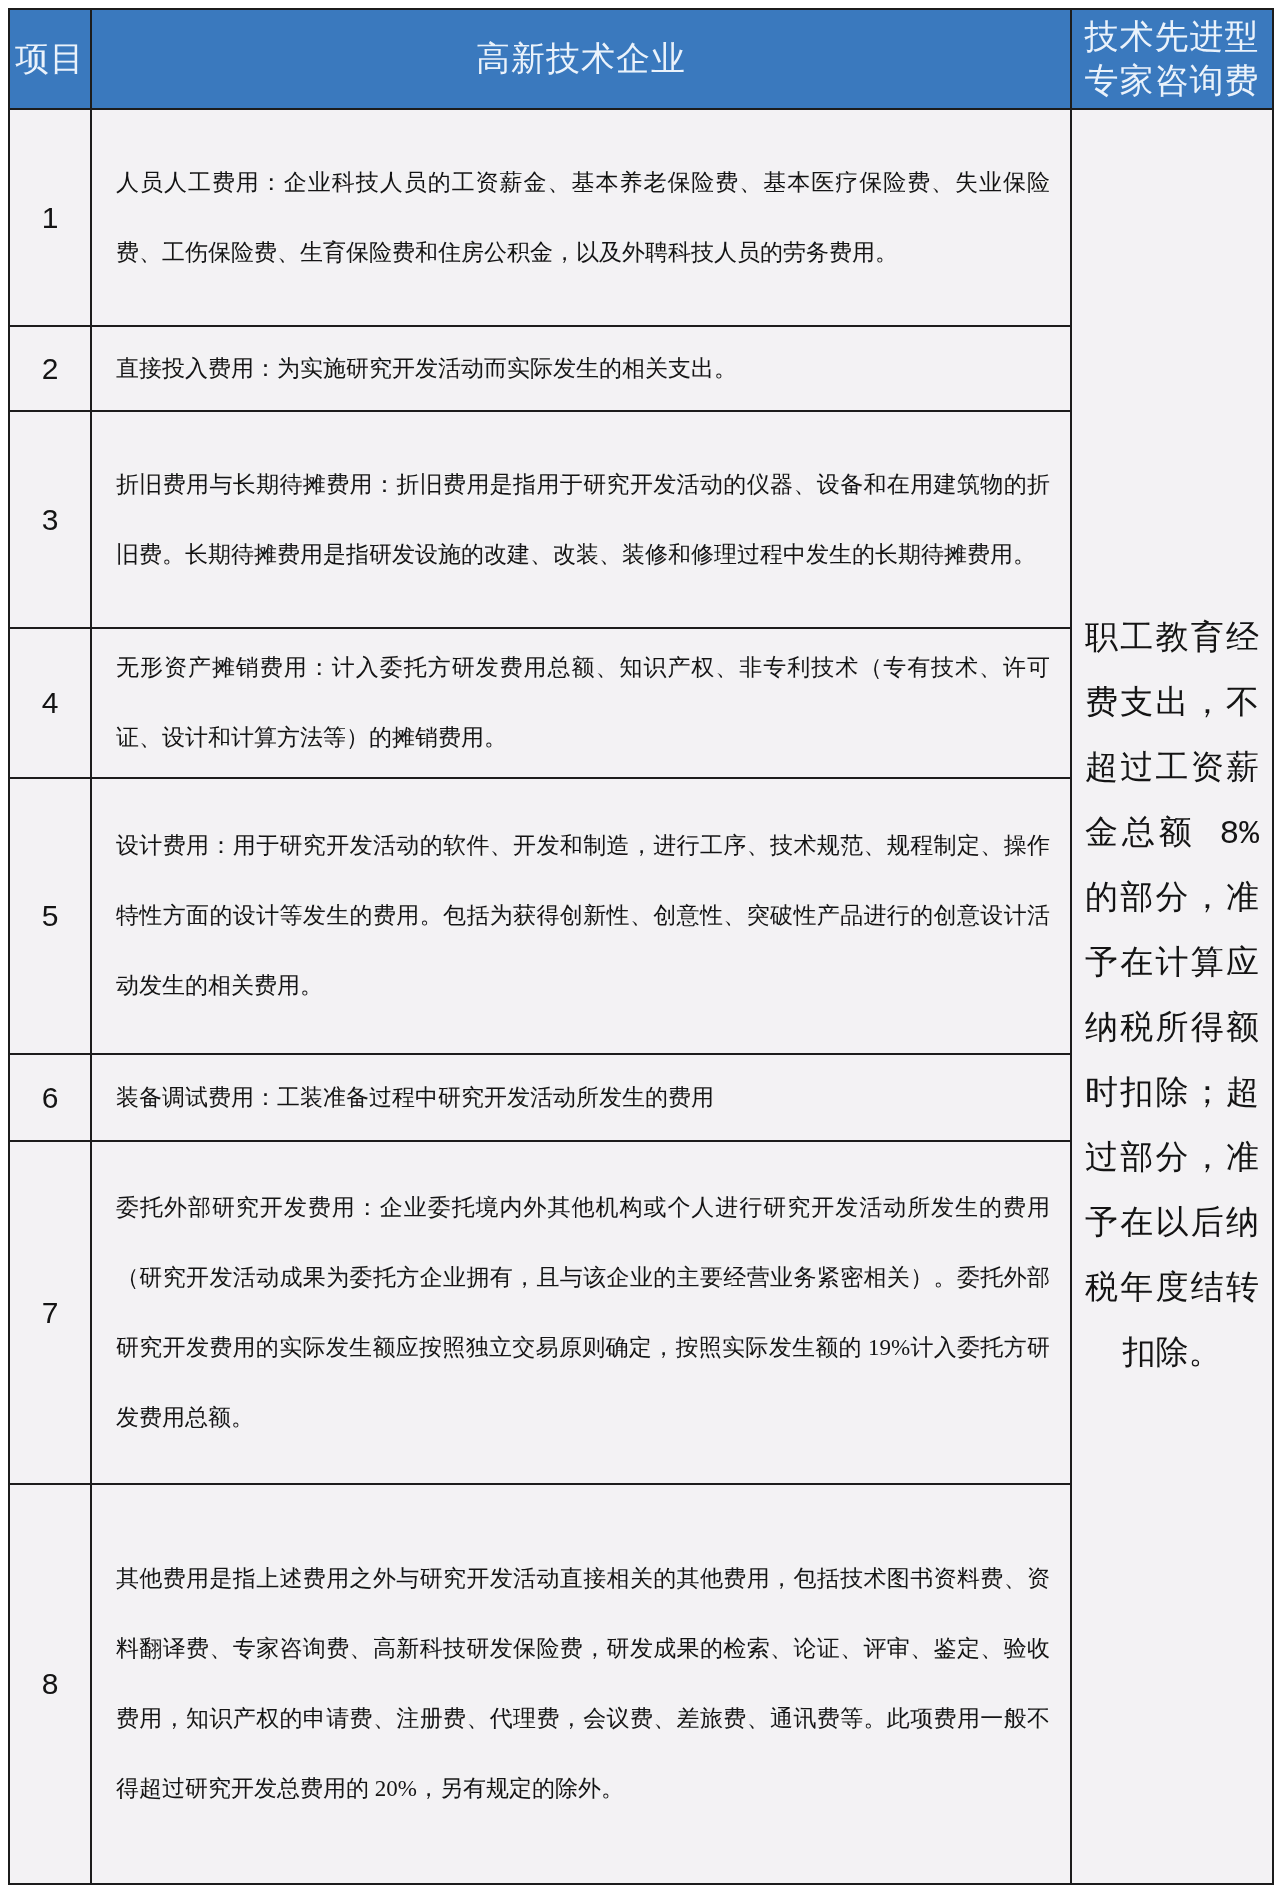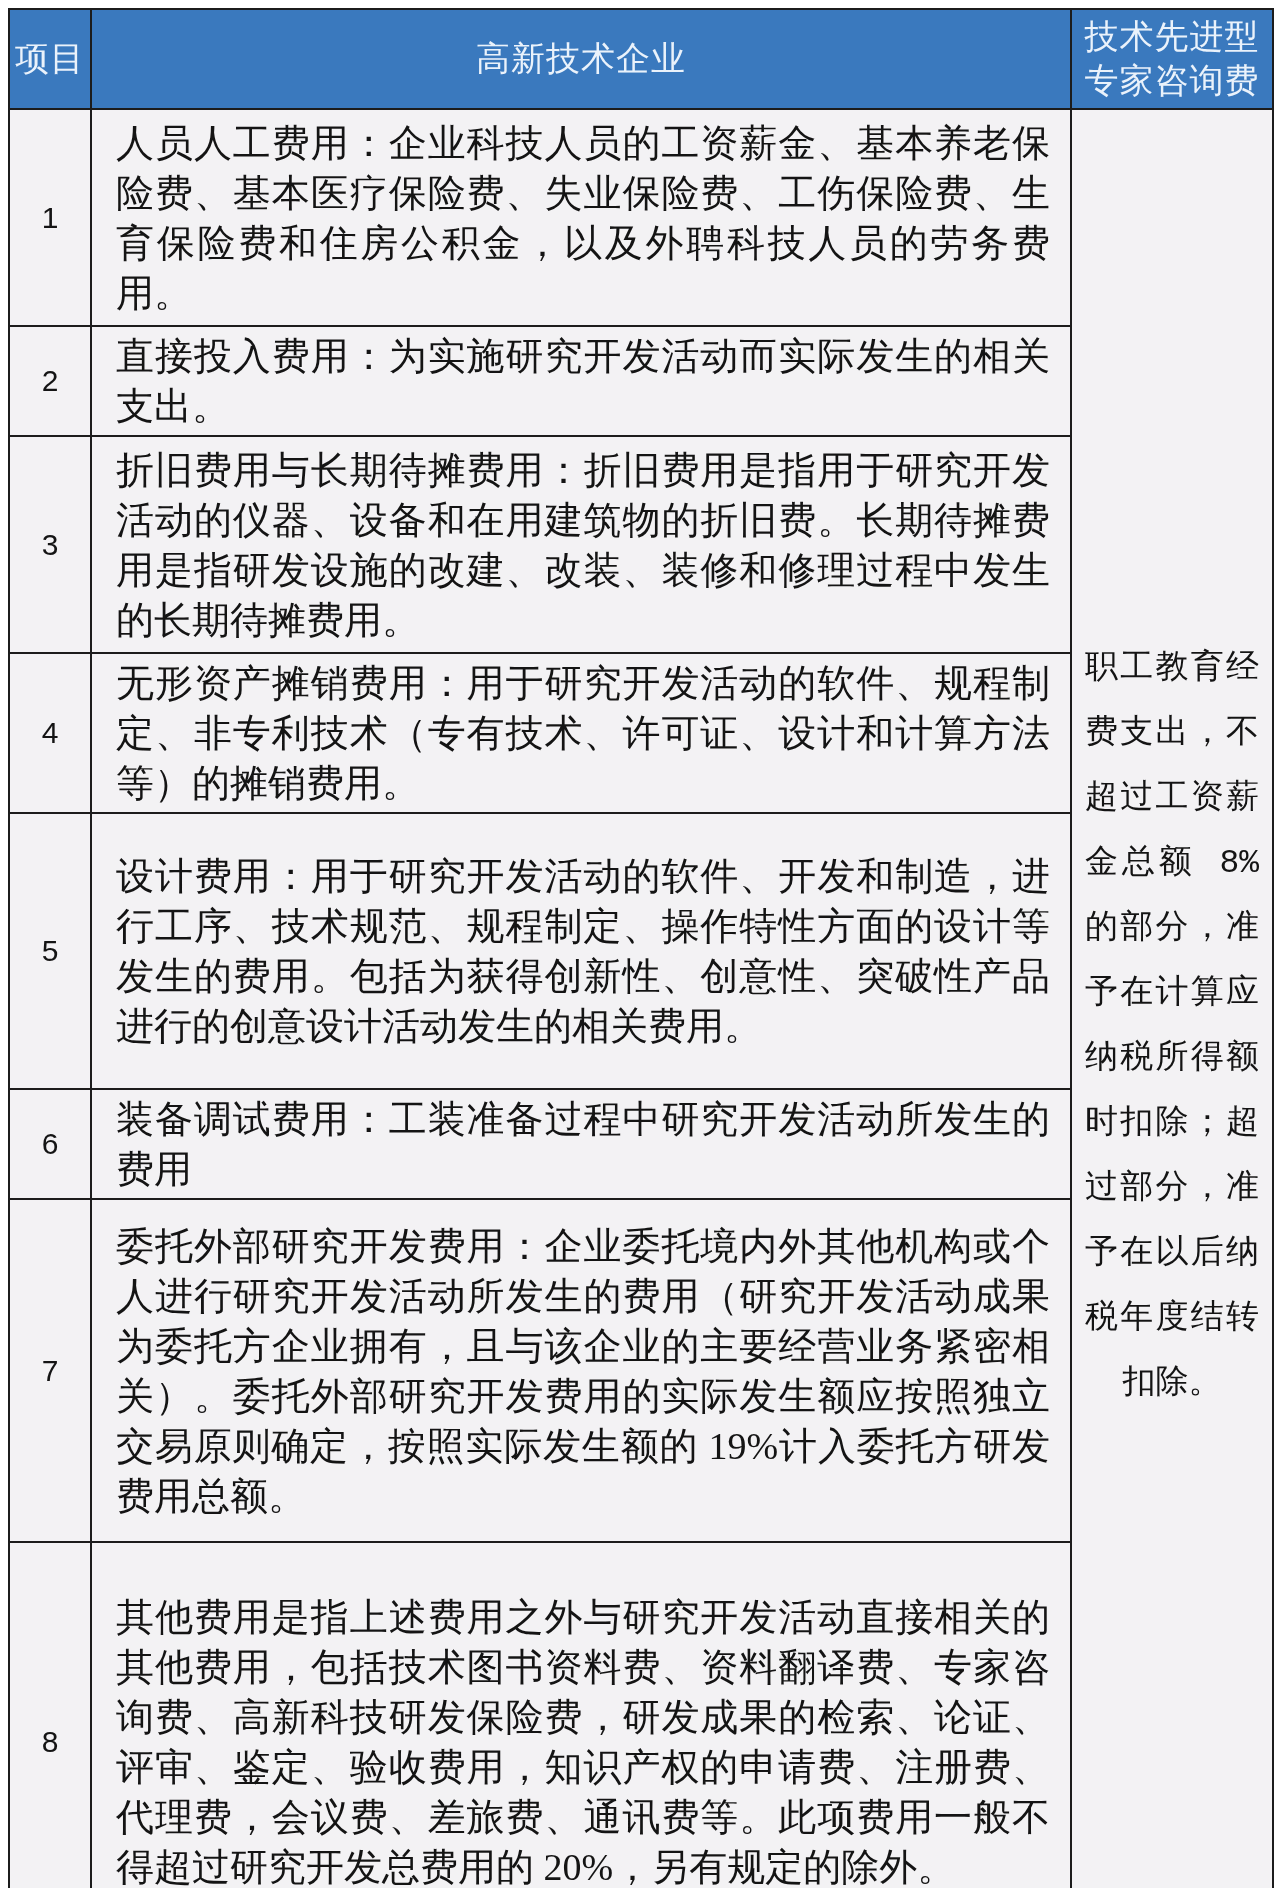--- a/index.html
+++ b/index.html
@@ -45,22 +45,22 @@
   tr.r4{height:150px;} tr.r5{height:276px;} tr.r6{height:87px;}
   tr.r7{height:343px;} tr.r8{height:400px;}
   td.num{
     font-family:"Liberation Sans","DejaVu Sans",sans-serif;
     font-size:30px;
     text-align:center;
     vertical-align:middle;
     background:#f3f2f4;
   }
   td.txt{
-    font-size:38px;
-    line-height:50px;
+    font-size:23px;
+    line-height:70px;
     vertical-align:middle;
     text-align:justify;
     text-justify:inter-ideograph;
     line-break:strict;
     padding:4px 20px 4px 24px;
     background:#f3f2f4;
   }
   td.note{
     font-size:33px;
     line-height:65px;
@@ -107,21 +107,21 @@
       <tr class="r2">
         <td class="num">2</td>
         <td class="txt">直接投入费用：为实施研究开发活动而实际发生的相关支出。</td>
       </tr>
       <tr class="r3">
         <td class="num">3</td>
         <td class="txt">折旧费用与长期待摊费用：折旧费用是指用于研究开发活动的仪器、设备和在用建筑物的折旧费。长期待摊费用是指研发设施的改建、改装、装修和修理过程中发生的长期待摊费用。</td>
       </tr>
       <tr class="r4">
         <td class="num">4</td>
-        <td class="txt">无形资产摊销费用：用于研究开发活动的软件、规程制定、非专利技术（专有技术、许可证、设计和计算方法等）的摊销费用。</td>
+        <td class="txt">无形资产摊销费用：计入委托方研发费用总额、知识产权、非专利技术（专有技术、许可证、设计和计算方法等）的摊销费用。</td>
       </tr>
       <tr class="r5">
         <td class="num">5</td>
         <td class="txt">设计费用：用于研究开发活动的软件、开发和制造，进行工序、技术规范、规程制定、操作特性方面的设计等发生的费用。包括为获得创新性、创意性、突破性产品进行的创意设计活动发生的相关费用。</td>
       </tr>
       <tr class="r6">
         <td class="num">6</td>
         <td class="txt">装备调试费用：工装准备过程中研究开发活动所发生的费用</td>
       </tr>
       <tr class="r7">

